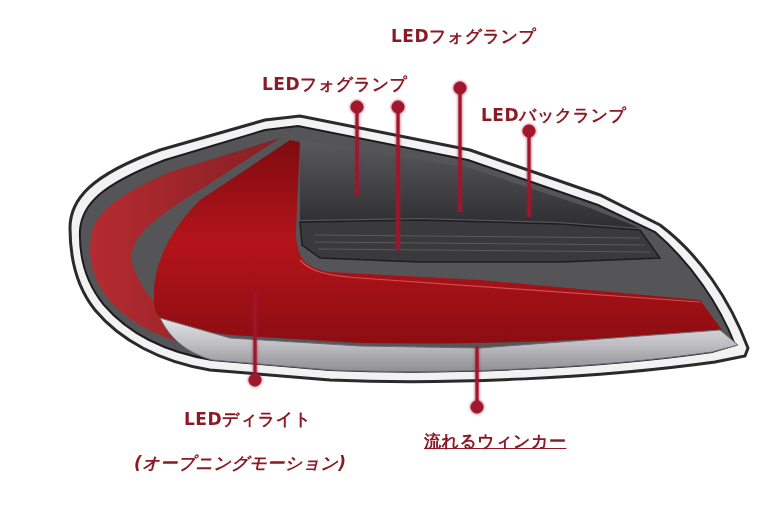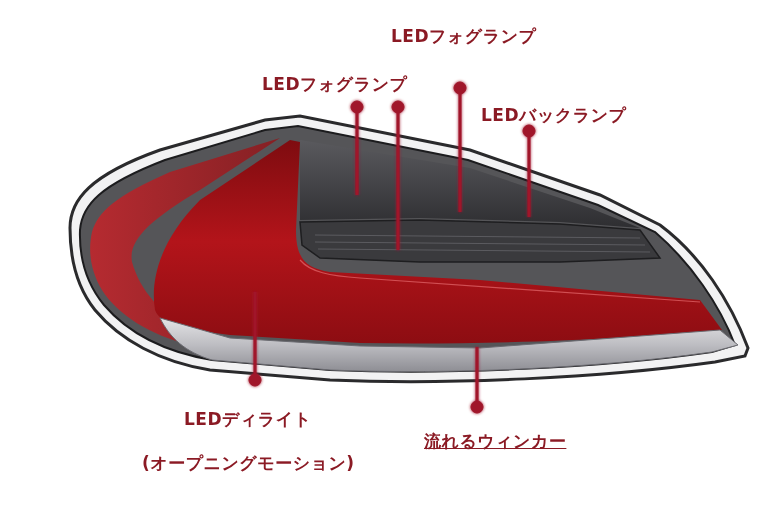--- a/index.html
+++ b/index.html
@@ -83,15 +83,15 @@
 
       <line x1="477" y1="347" x2="477" y2="405" stroke-width="3"></line>
       <circle cx="477" cy="407" r="6"></circle>
     </g>
   </svg>
 
   <div class="label" style="left:391px; top:25px;">LEDフォグランプ</div>
   <div class="label" style="left:262px; top:73px;">LEDフォグランプ</div>
   <div class="label" style="left:481px; top:104px;">LEDバックランプ</div>
   <div class="label" style="left:184px; top:408px;">LEDディライト</div>
-  <div class="label" style="left:142px; top:452px;">(オープニングモーション)</div>
+  <div class="label" style="left:134px; top:452px;font-style:italic;">(オープニングモーション)</div>
   <div class="label" style="left:424px; top:430px;text-decoration:underline;">流れるウィンカー</div>
 </div>
 
 </body></html>

